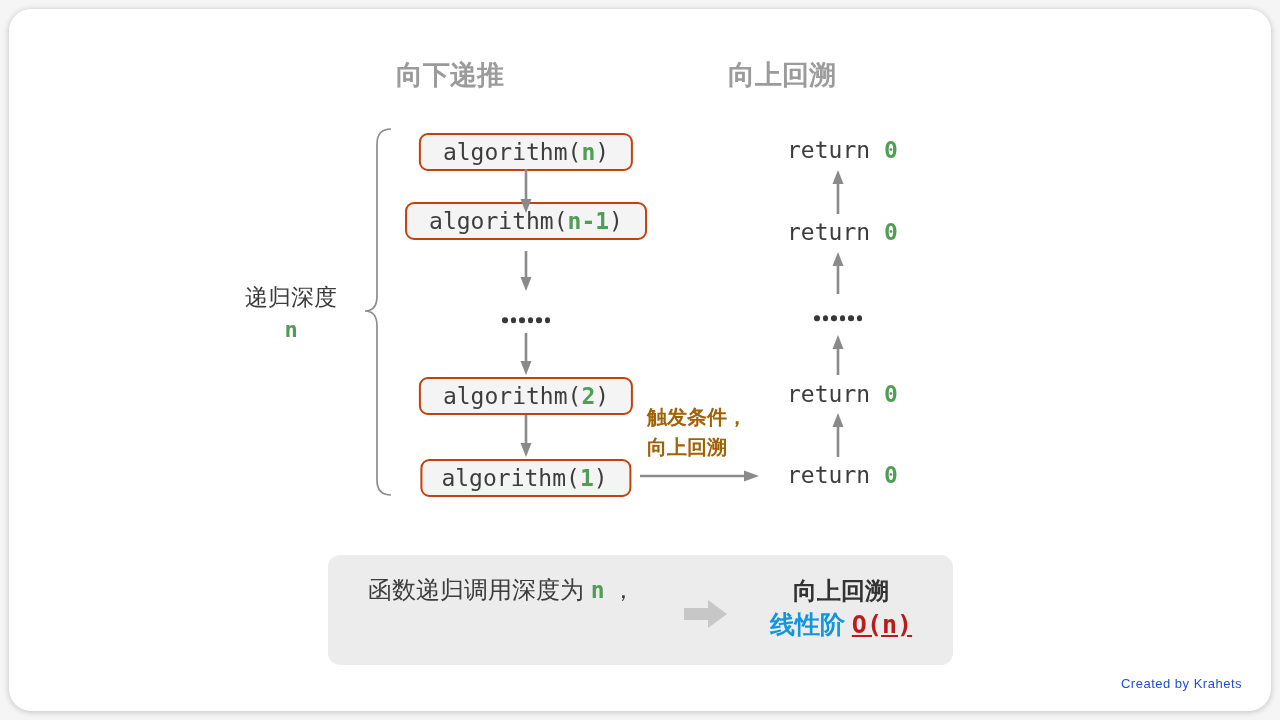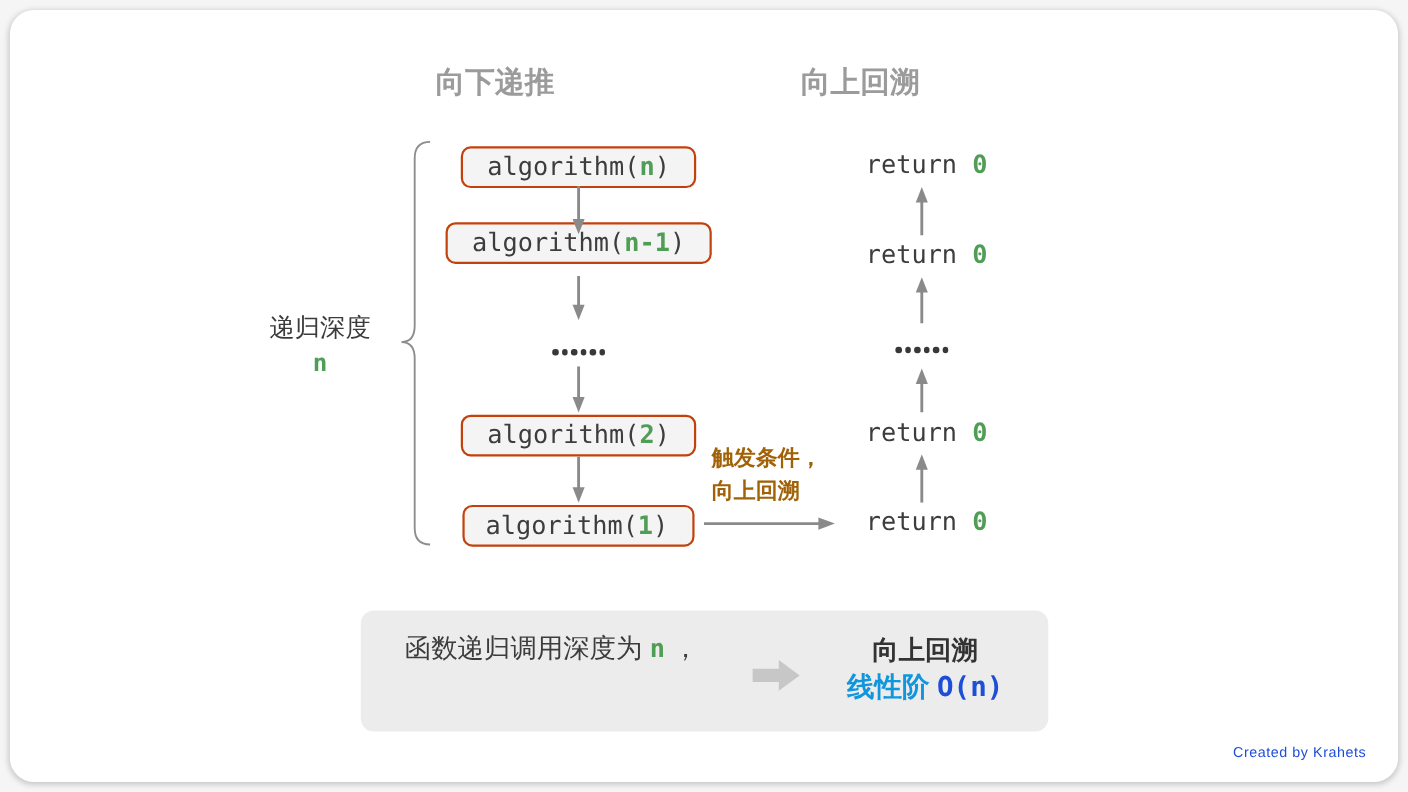--- a/index.html
+++ b/index.html
@@ -45,21 +45,21 @@
   .summary-text{font-size:24px;color:#3c3c3c;line-height:38px;white-space:nowrap;}
   .summary-text .code{font-size:23px;}
   .result-title{
     left:841px;transform:translateX(-50%);
     font-size:24px;font-weight:bold;color:#333333;white-space:nowrap;
   }
   .result-value{
     left:841px;transform:translateX(-50%);
     font-size:25px;font-weight:bold;color:#1195dd;white-space:nowrap;
   }
-  .result-value .code{color:#1d4ed8;}
+  .result-value .code{color:#b91c1c;text-decoration:underline;}
   .watermark{
     right:38px;top:676px;font-size:13px;letter-spacing:0.5px;color:#1d4ed8;
     font-family:Liberation Sans, sans-serif;white-space:nowrap;
   }
 </style>
 </head>
 <body>
 
 <div class="card"></div>
 

